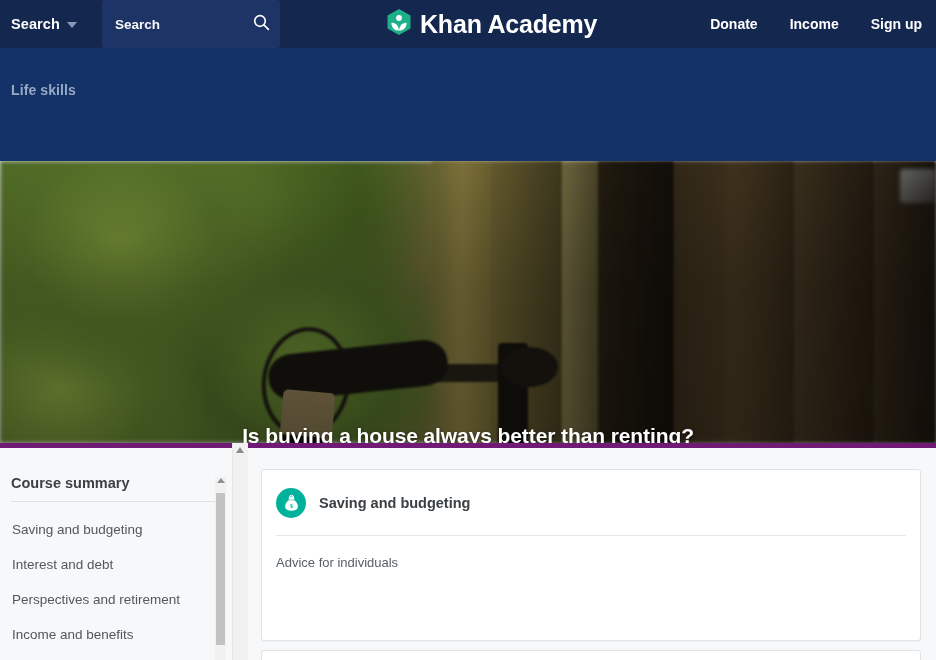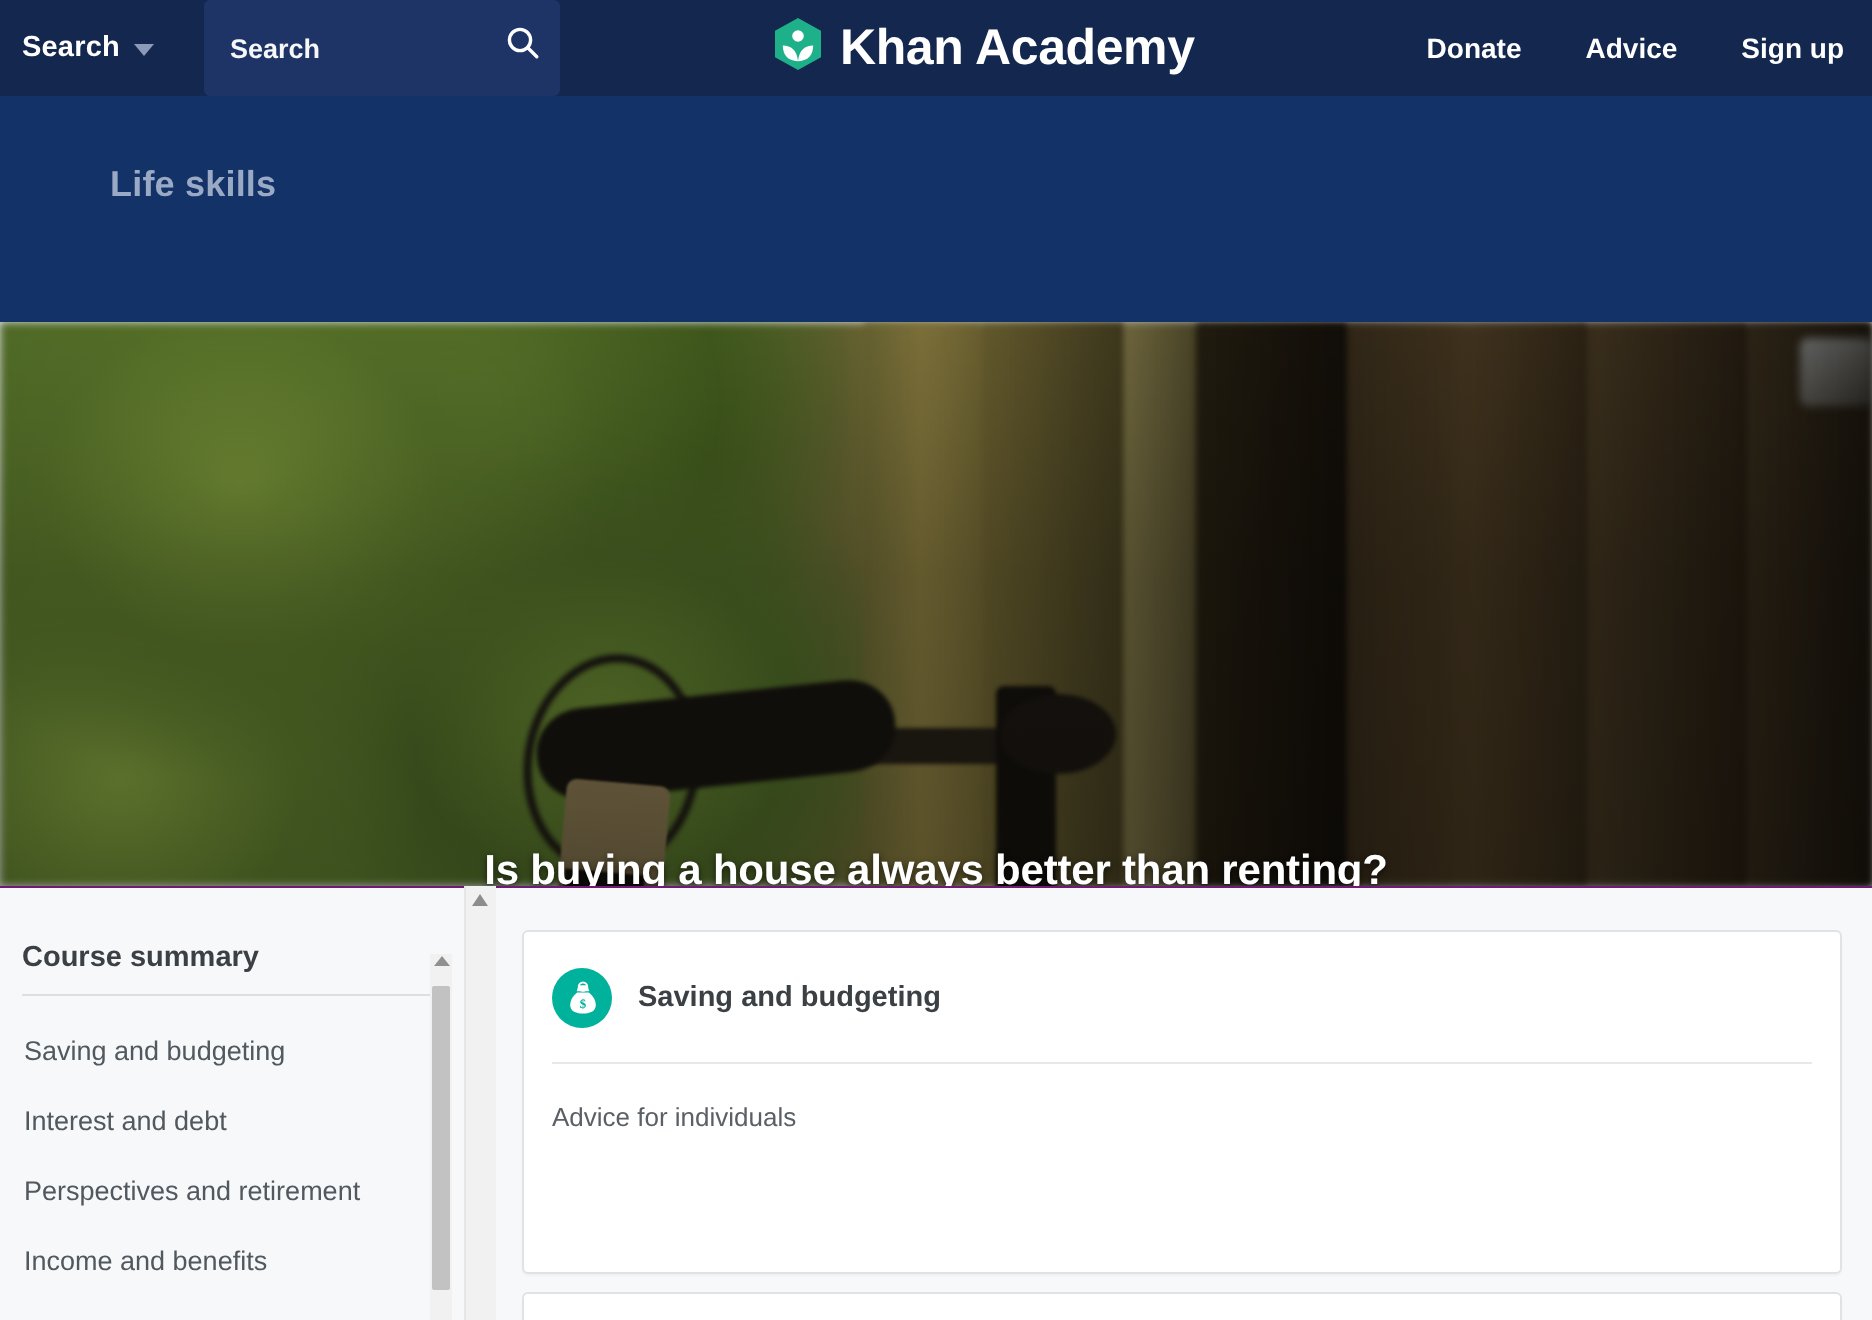--- a/index.html
+++ b/index.html
@@ -63,23 +63,22 @@
 
   
   .pagehead {
     position: absolute; top: 48px; left: 0;
     width: 936px; height: 113px;
     background: #133268;
     padding-left: 11px;
   }
   .eyebrow {
     position: absolute; top: 34px; left: 11px;
-    color: #9aa9c4; font-size: 18px; font-weight: bold;
+    color: #9aa9c4; font-size: 14px; font-weight: bold;
     letter-spacing: .1px;
-    margin-left: 44px;
   }
   .pagetitle {
     position: absolute; top: 52px; left: 9px;
     color: #fff; font-size: 35px; font-weight: bold;
     letter-spacing: -.4px;
   }
 
   
   .hero {
     position: absolute; top: 161px; left: 0;
@@ -159,21 +158,21 @@
     position: absolute; top: 263px; left: 0; width: 936px;
     text-align: center; color: #fff; font-size: 21px; font-weight: bold;
     text-shadow: 0 1px 3px rgba(0,0,0,.6); letter-spacing: -.1px;
   }
 
   
   .lower {
     position: absolute; top: 443px; left: 0;
     width: 936px; height: 217px;
     background: #f7f8fa;
-    border-top: 1px solid #701a75;
+    border-top: 5px solid #701a75;
   }
   .sidebar {
     position: absolute; top: 0; left: 0;
     width: 215px; height: 217px;
     background: #f7f8fa;
     overflow: hidden;
   }
   .sb-title {
     position: absolute; top: 27px; left: 11px;
     font-size: 14.5px; font-weight: bold; color: #3b4045;
@@ -274,21 +273,21 @@
         <circle cx="13" cy="10" r="2.9" fill="#ffffff"></circle>
         <path d="M13 22.6 C7.6 22.6 5.4 19 5.4 14.8 C9.6 14.8 12.4 17.1 13 22.6 Z" fill="#ffffff"></path>
         <path d="M13 22.6 C18.4 22.6 20.6 19 20.6 14.8 C16.4 14.8 13.6 17.1 13 22.6 Z" fill="#ffffff"></path>
       </svg>
     </span>
     <span class="brand-name">Khan Academy</span>
   </div>
 
   <div class="nav-right">
     <a href="#">Donate</a>
-    <a href="#">Advice</a>
+    <a href="#">Income</a>
     <a href="#">Sign up</a>
   </div>
 </div>
 
 <div class="pagehead">
   <div class="eyebrow">Life skills</div>
 </div>
 
 <div class="hero">
 

